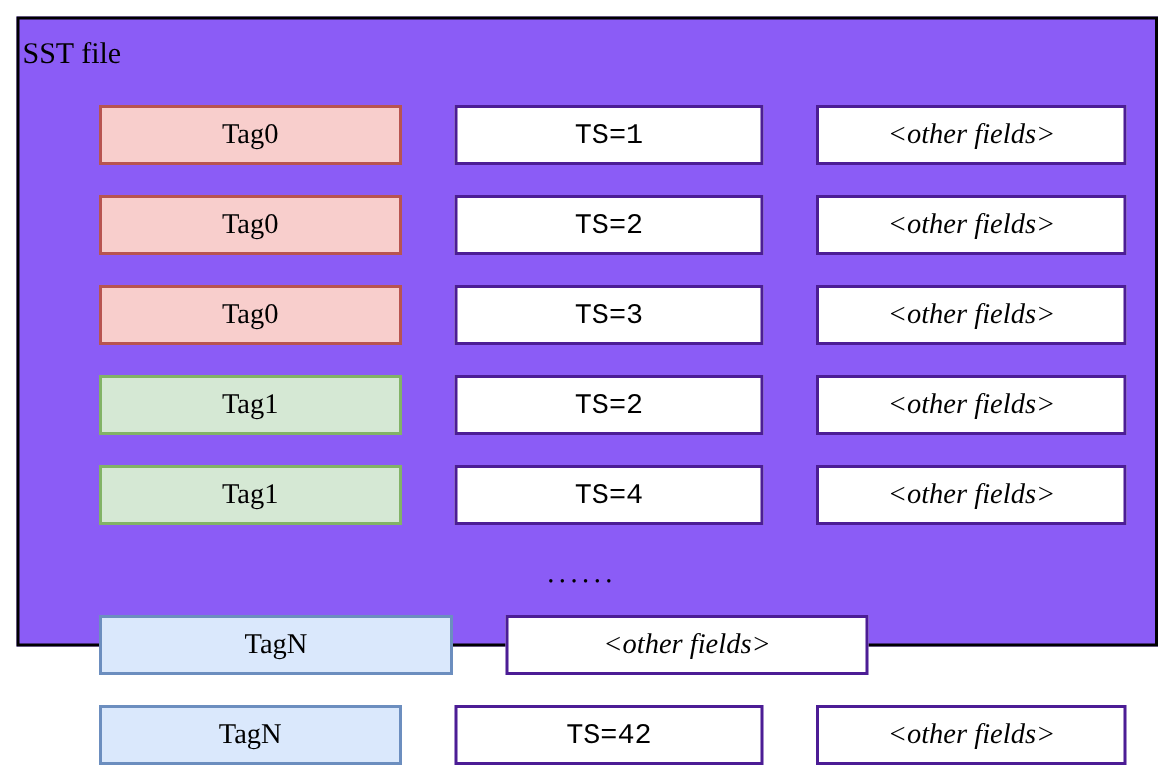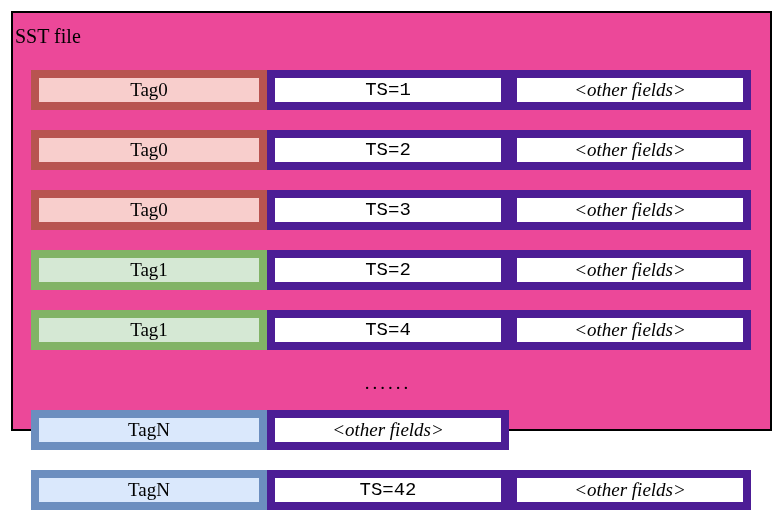--- a/index.html
+++ b/index.html
@@ -16,21 +16,21 @@
     overflow: hidden;
   }
   .outer-box {
     position: absolute;
     left: 11px;
     top: 11px;
     width: 761px;
     height: 420px;
     border: 2.5px solid #000000;
     box-sizing: border-box;
-    background: #ec4899;
+    background: #8b5cf6;
   }
   .box-title {
     position: absolute;
     left: 2px;
     top: 12px;
     font-size: 20px;
     color: #000000;
     white-space: nowrap;
   }
   .rows {
@@ -44,23 +44,24 @@
     height: 40px;
     margin-bottom: 20px;
   }
   .cell {
     box-sizing: border-box;
     display: flex;
     align-items: center;
     justify-content: center;
     font-size: 19px;
     color: #000000;
-    border: 8px solid #4c1d95;
+    border: 2px solid #4c1d95;
     background: #ffffff;
     white-space: nowrap;
+    margin-left: 35px;
   }
   .cell.tag   { width: 236px; }
   .cell.ts    { width: 242px; font-family: Liberation Mono, monospace; }
   .cell.other { width: 242px; font-style: italic; }
   .ellipsis-row {
     display: flex;
     height: 40px;
     margin-bottom: 0;
   }
   .ellipsis-spacer { width: 236px; }

